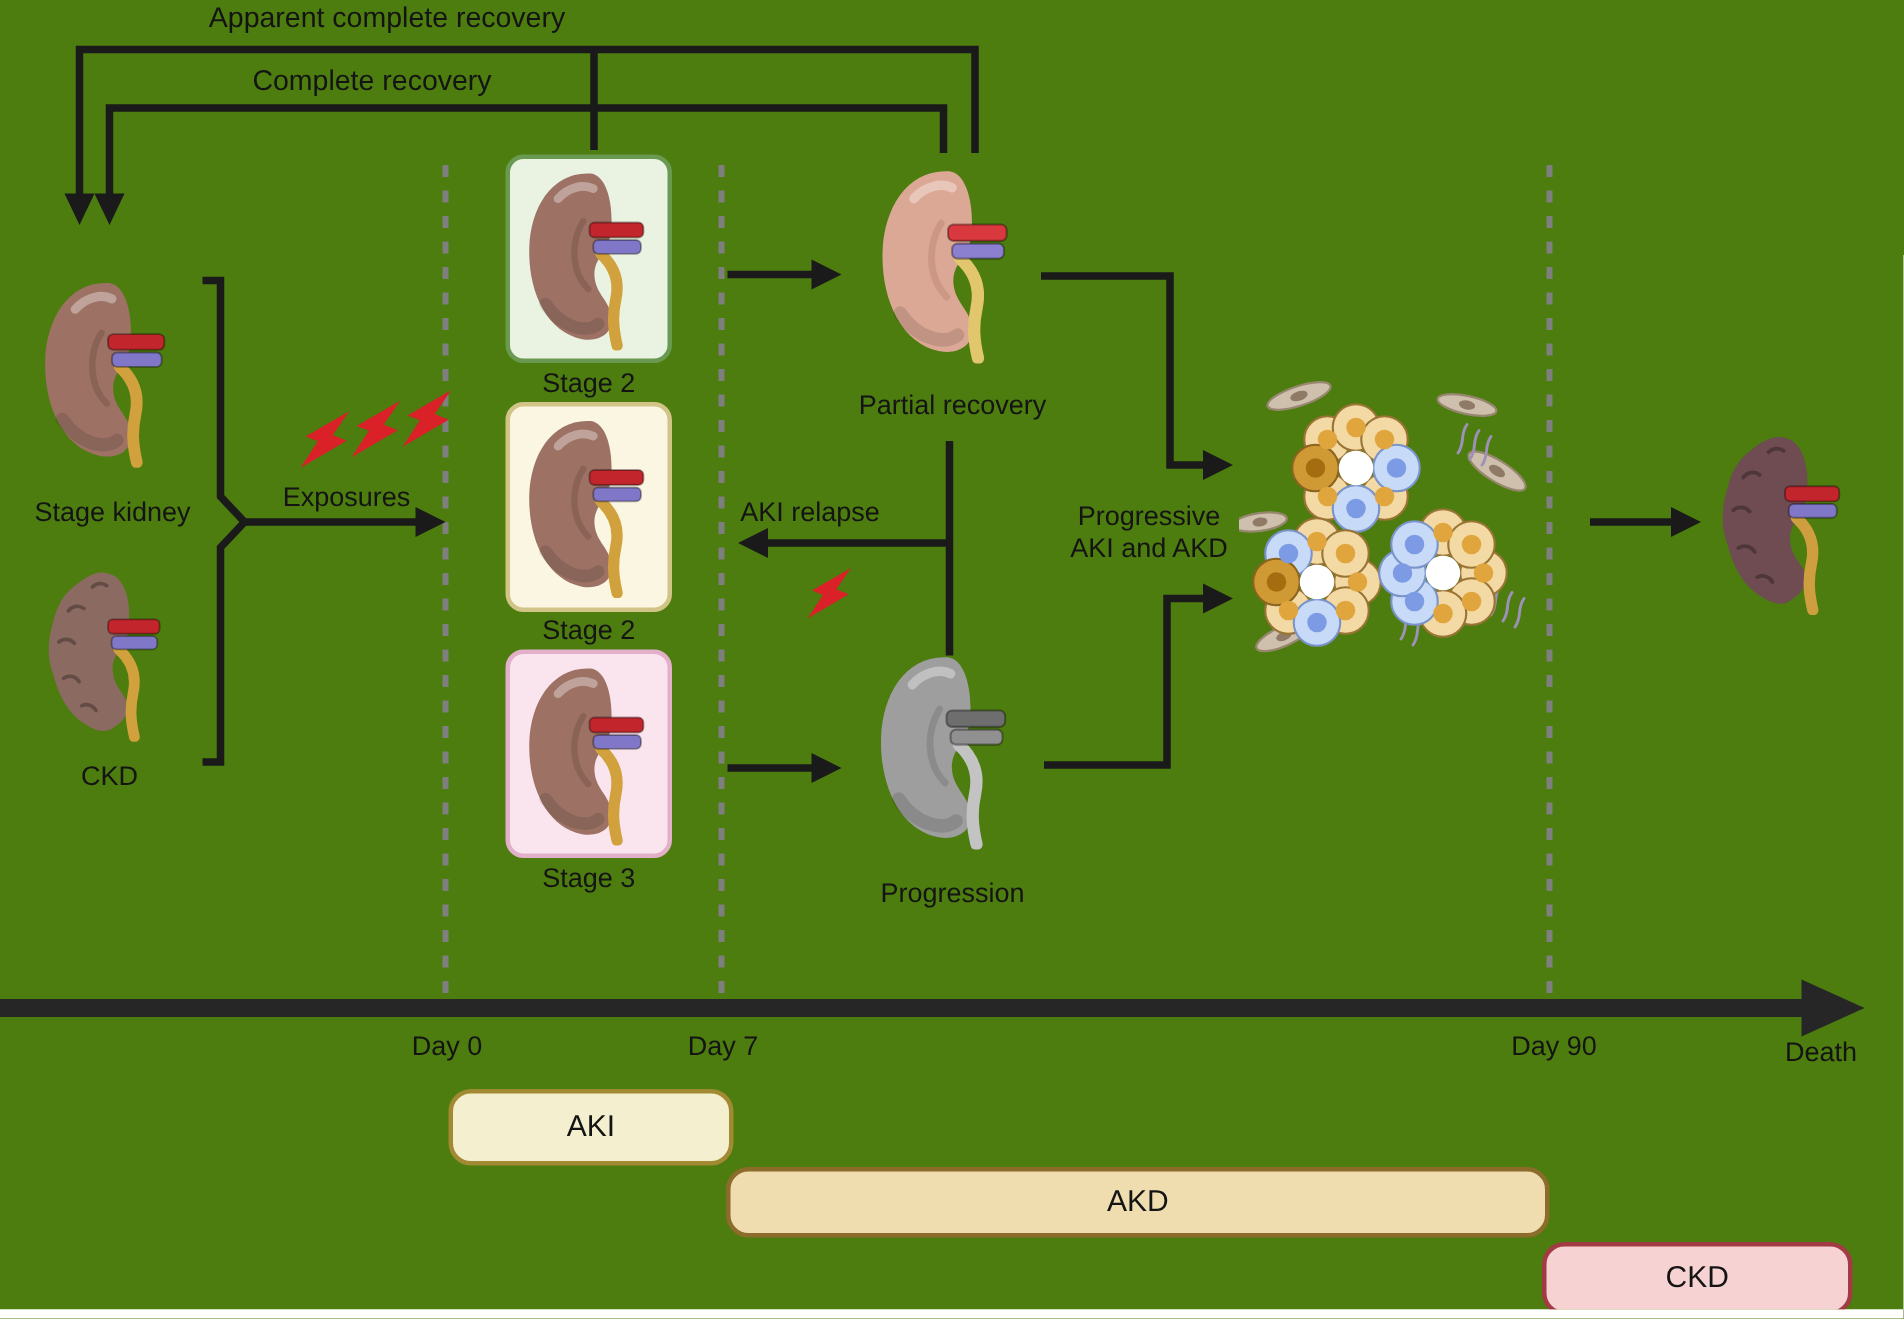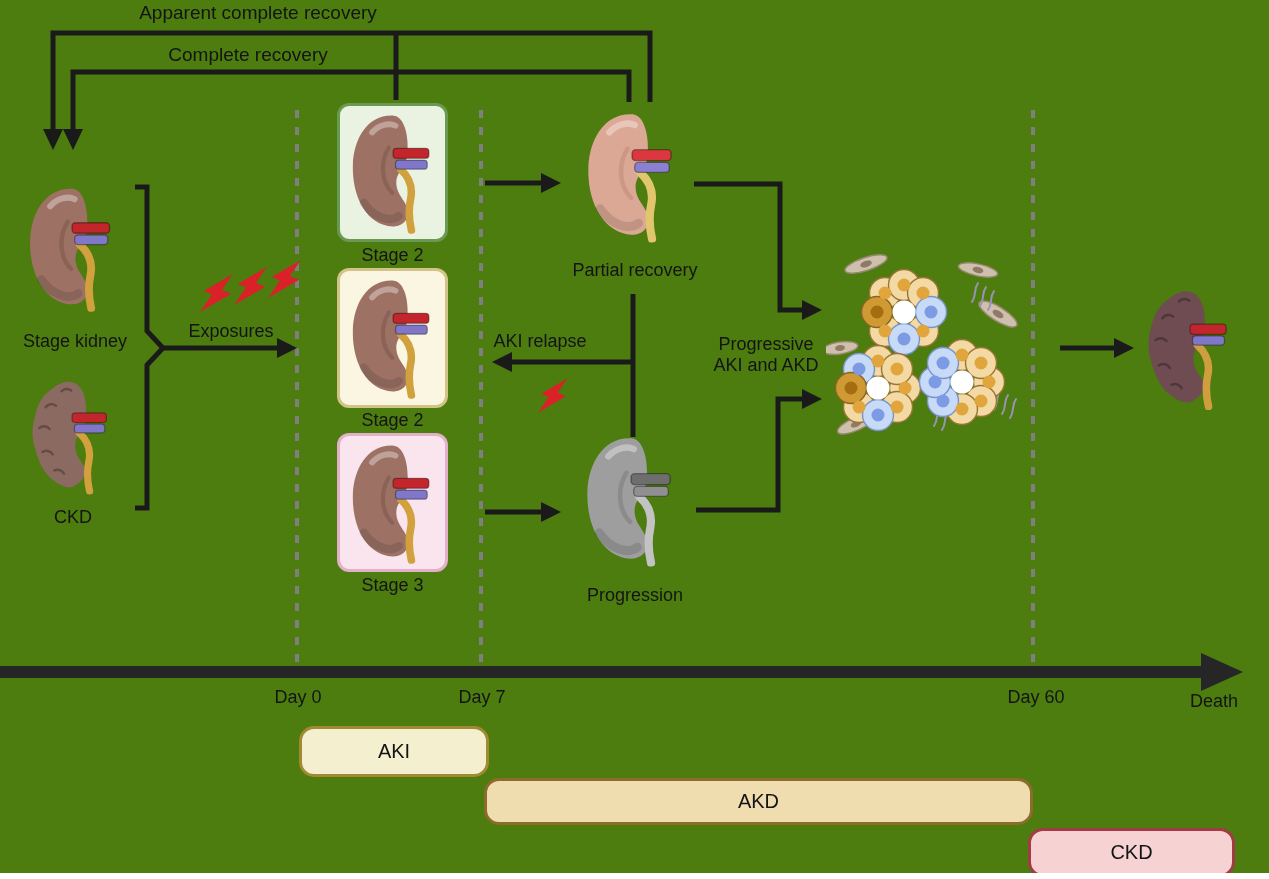--- a/index.html
+++ b/index.html
@@ -272,20 +272,20 @@
       </g>
     <circle cx="136" cy="132" r="11.5" fill="#ffffff"></circle>
   </svg>
 
   <svg class="abs k-dark" style="left:1142px;top:288px" width="96" height="122" viewBox="0 0 110 145">
       <use href="#kidney-bumpy"></use>
     </svg>
 
   <div class="lbl" style="left:262px;top:687px;width:72px;">Day 0</div>
   <div class="lbl" style="left:446px;top:687px;width:72px;">Day 7</div>
-  <div class="lbl" style="left:998px;top:687px;width:76px;">Day 60</div>
+  <div class="lbl" style="left:998px;top:687px;width:76px;">Day 90</div>
   <div class="lbl" style="left:1176px;top:691px;width:76px;">Death</div>
 
   <div class="band" id="band-akd">AKD</div>
   <div class="band" id="band-aki">AKI</div>
   <div class="band" id="band-ckd">CKD</div>
 
 </div>
 
 </body></html>

